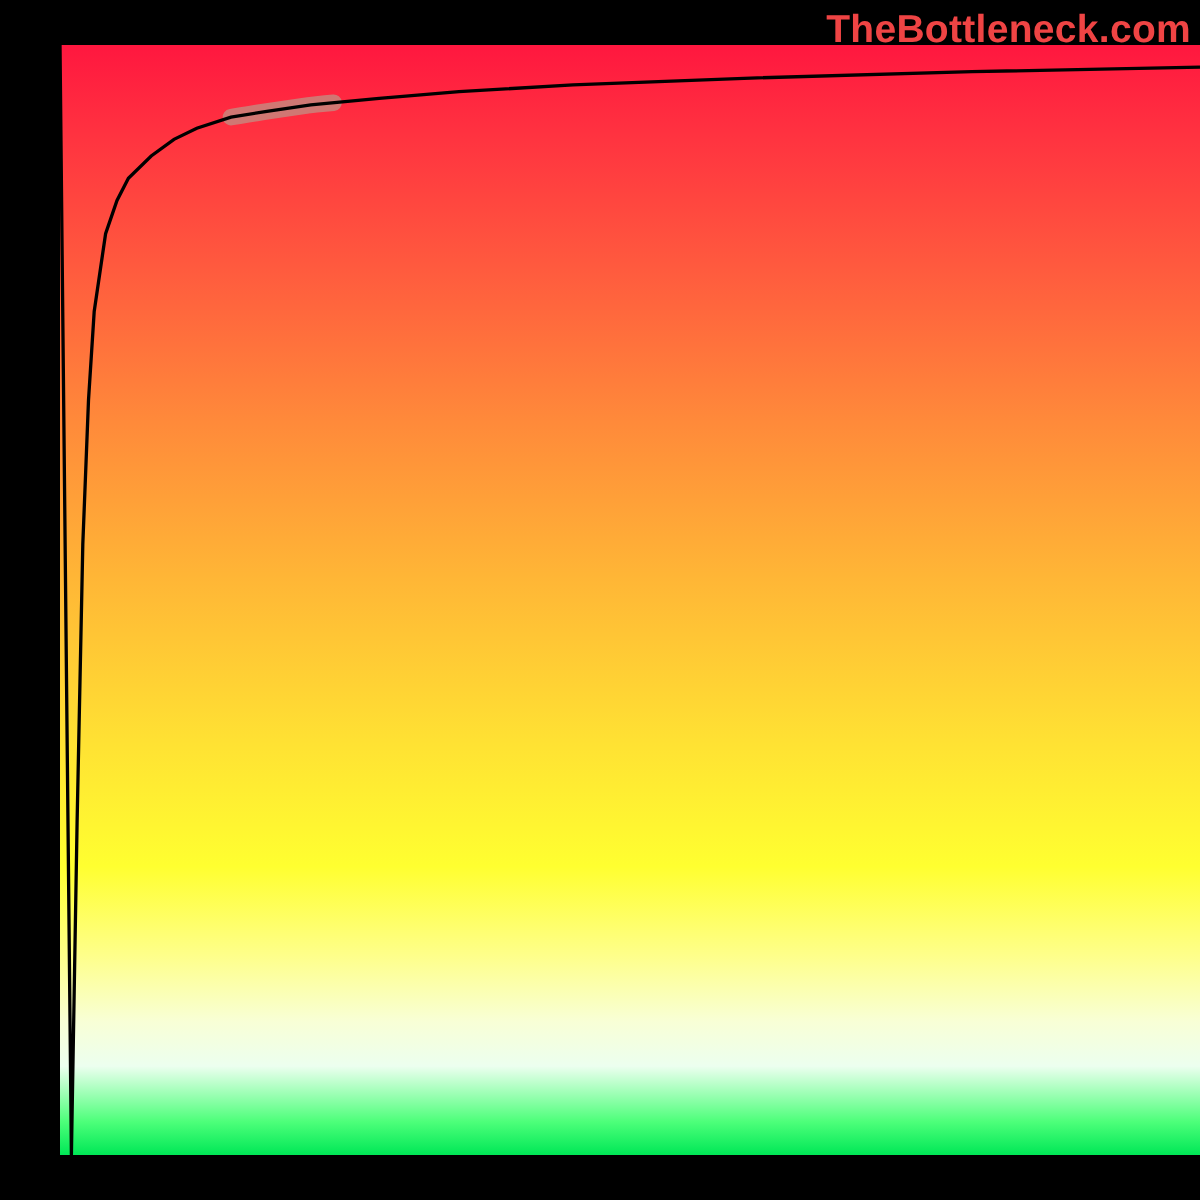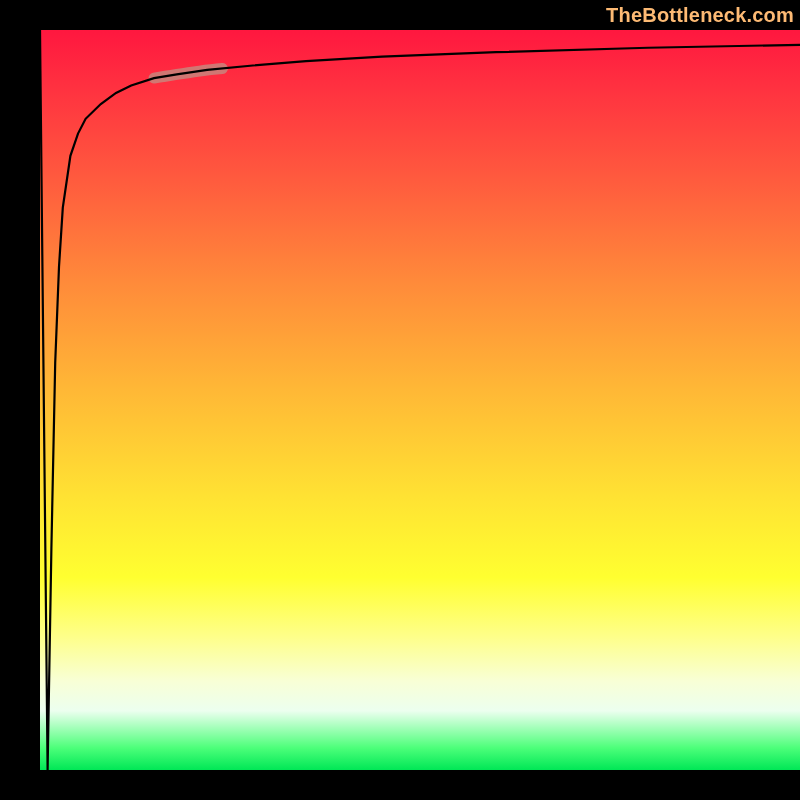--- a/index.html
+++ b/index.html
@@ -35,23 +35,23 @@
       #f8ffd6 88%,
       #ecffef 92%,
       #4dff7a 97%,
       #00e756 100%
     );
   }
   .watermark {
     position: absolute;
     top: 4px;
     right: 6px;
-    font-size: 20px;
+    font-size: 26px;
     font-weight: 600;
-    color: #fdba74;
+    color: #ef4444;
     letter-spacing: 0.2px;
     user-select: none;
     text-align: center;
   }
   svg.curve {
     position: absolute;
     left: 40px;
     top: 30px;
     width: 760px;
     height: 740px;

